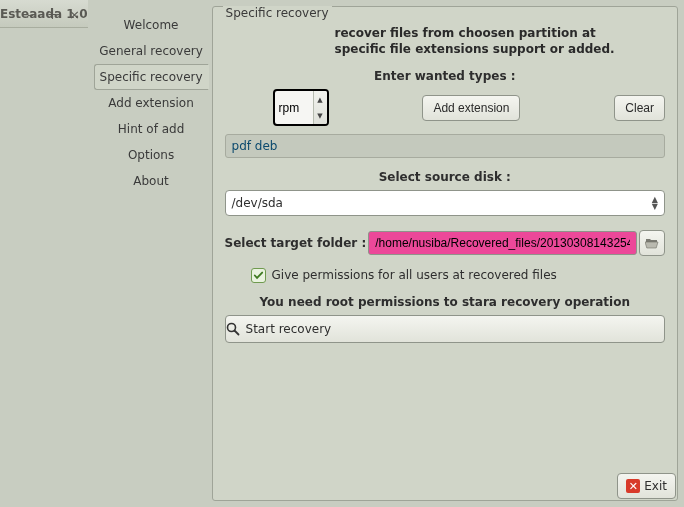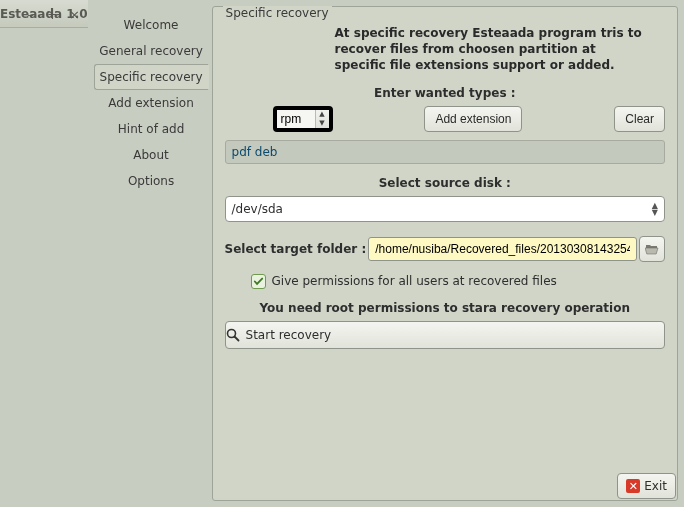--- a/index.html
+++ b/index.html
@@ -115,24 +115,24 @@
   text-align: center;
   margin-bottom: 6px;
 }
 .controls-row {
   display: flex;
   align-items: center;
   margin: 4px 0 8px 0;
 }
 .spinner {
   display: inline-flex;
-  border: 4px solid #000000;
+  border: 2px solid #000000;
   border-radius: 4px;
   background: #f6f6f3;
-  height: 26px;
+  height: 37px;
   overflow: hidden;
   margin-left: 48px;
 }
 .spinner input {
   border: none;
   width: 38px;
   padding: 0 4px;
   font-size: 12px;
   background: transparent;
   outline: none;
@@ -206,21 +206,21 @@
   display: flex;
   align-items: center;
   gap: 2px;
   margin-bottom: 12px;
 }
 .target-row .lbl { font-weight: bold; white-space: nowrap; }
 .entry {
   flex: 1;
   border: 1px solid #8f948a;
   border-radius: 3px;
-  background: #fef9c3;
+  background: #ec4899;
   height: 24px;
   padding: 0 6px;
   font-size: 12px;
 }
 .icon-btn {
   width: 26px;
   height: 26px;
   border: 1px solid #8f948a;
   border-radius: 4px;
   background: linear-gradient(#f4f5f0,#e1e3da);
@@ -322,32 +322,31 @@
       <div class="tab active">
           <span>Specific recovery</span>
         </div>
       <div class="tab">
           <span>Add extension</span>
         </div>
       <div class="tab">
           <span>Hint of add</span>
         </div>
       <div class="tab">
+          <span>Options</span>
+        </div>
+      <div class="tab">
           <span>About</span>
-        </div>
-      <div class="tab">
-          <span>Options</span>
         </div>
     </div>
 
     <div class="panel">
       <span class="fieldset-label">Specific recovery</span>
 
       <div class="intro">
-        <div>At specific recovery Esteaada program tris to</div>
         <div>recover files from choosen partition at</div>
         <div>specific file extensions support or added.</div>
       </div>
 
       <div class="types-label">Enter wanted types :</div>
 
       <div class="controls-row">
         <div class="spinner">
           <input value="rpm" style="">
           <div class="spins">

